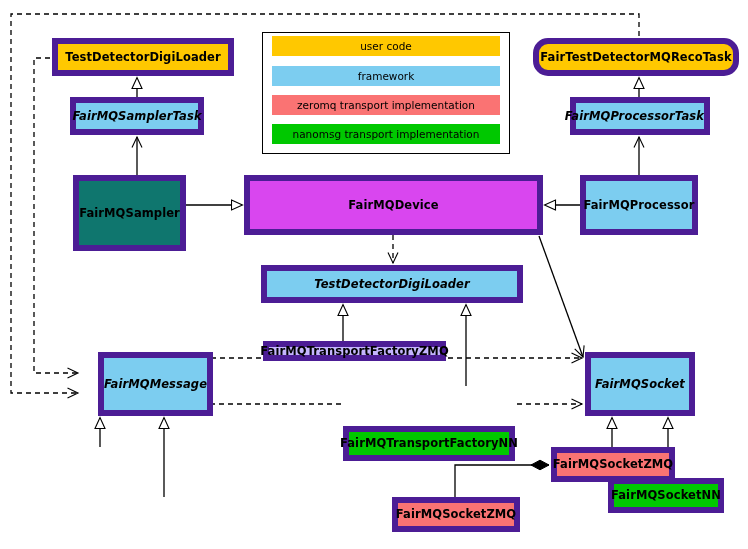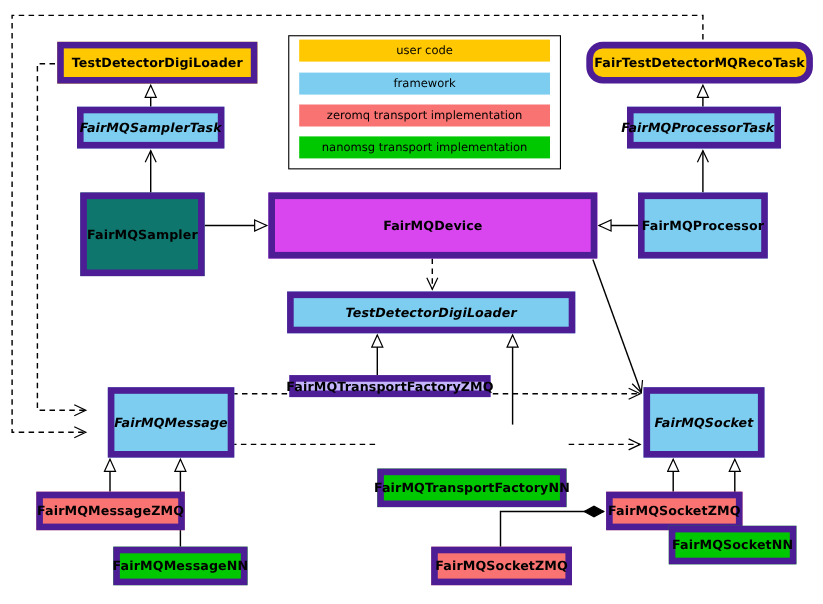--- a/index.html
+++ b/index.html
@@ -178,27 +178,21 @@
   </div>
 
   <div class="node abstract" style="left:98px; top:352px; width:115px; height:64px; background:#7CCDF0;">
     <span>FairMQMessage</span>
   </div>
 
   <div class="node abstract" style="left:585px; top:352px; width:110px; height:64px; background:#7CCDF0;">
     <span>FairMQSocket</span>
   </div>
 
-  <div class="node" style="left:33px; top:447px; width:135px; height:35px; background:#FA7373;">
-    <span>FairMQMessageZMQ</span>
-  </div>
-
-  <div class="node" style="left:103px; top:497px; width:122px; height:35px; background:#00C800;">
-    <span>FairMQMessageNN</span>
-  </div>
+
 
   <div class="node" style="left:551px; top:447px; width:124px; height:35px; background:#FA7373;">
     <span>FairMQSocketZMQ</span>
   </div>
 
   <div class="node" style="left:392px; top:497px; width:128px; height:35px; background:#FA7373;">
     <span>FairMQSocketZMQ</span>
   </div>
 
   <div class="node" style="left:608px; top:478px; width:116px; height:35px; background:#00C800;">

